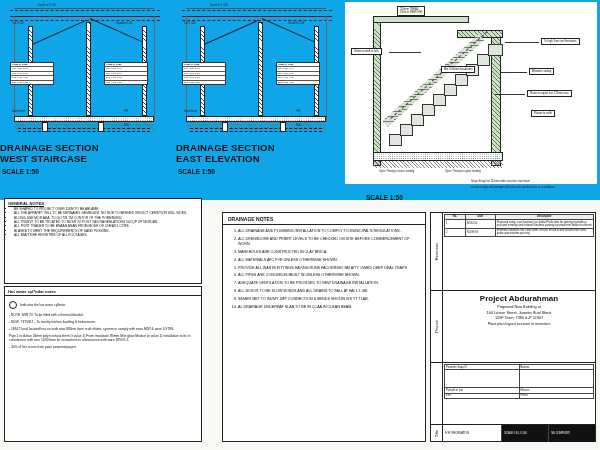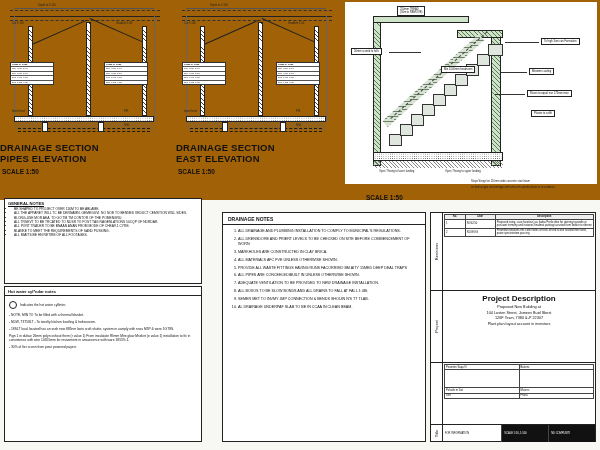--- a/index.html
+++ b/index.html
@@ -12,21 +12,21 @@
     color:#111;
   }
   .sheet{position:absolute;inset:0;background:#f7f7f4;}
 
   
   .abs{position:absolute;}
   .bx{position:absolute;border:1px solid #222;background:#fff;box-sizing:border-box;}
   .b{font-weight:bold;}
 
   
-  #top-area{position:absolute;left:0;top:0;width:600px;height:200px;background:#a16207;}
+  #top-area{position:absolute;left:0;top:0;width:600px;height:200px;background:#0ea5e9;}
 
   .elev{position:absolute;top:4px;height:150px;}
 
   
   .hatch{
     background-image:repeating-linear-gradient(45deg,#444 0 0.6px,transparent 0.6px 3px);
   }
   .dots{
     background-image:radial-gradient(#555 0.35px, transparent 0.4px);
     background-size:2.2px 2.2px;
@@ -163,21 +163,21 @@
       <div class="minitab" style="left:100px;top:58px;width:42px;">
         <div class="b">Class 1) 7X36</div>
         <div>110&nbsp;&nbsp;0.50&nbsp;&nbsp;1:40</div>
         <div>110&nbsp;&nbsp;0.75&nbsp;&nbsp;1:60</div>
         <div>160&nbsp;&nbsp;1.00&nbsp;&nbsp;1:60</div>
         <div>200&nbsp;&nbsp;1.25&nbsp;&nbsp;1:80</div>
       </div>
     </div>
 
     <div class="sect-title" style="left:0px;top:142px;">DRAINAGE SECTION</div>
-    <div class="sect-title" style="left:0px;top:153px;">PIPES ELEVATION</div>
+    <div class="sect-title" style="left:0px;top:153px;">WEST STAIRCASE</div>
     <div class="sect-scale" style="left:2px;top:168px;">SCALE 1:50</div>
 
     <div class="elev" style="left:176px;width:160px;">
       <div class="dash" style="left:6px;top:6px;width:150px;"></div>
       <div class="ln lnh" style="left:6px;top:12px;width:150px;"></div>
       <div class="dash" style="left:6px;top:16px;width:150px;"></div>
 
       <div class="ln lnv" style="left:10px;top:12px;height:106px;background:#666;"></div>
       <div class="ln lnv" style="left:150px;top:12px;height:106px;background:#666;"></div>
 
@@ -357,21 +357,21 @@
         </tbody>
           </table>
       </div>
     </div>
 
     <div class="tb-row" style="top:78px;height:72px;">
       <div class="tb-side">
         <span>Project</span>
       </div>
       <div class="tb-inner">
-        <div class="proj-name">Project Description</div>
+        <div class="proj-name">Project Abdurahman</div>
         <div class="proj-line">Proposed New Building at</div>
         <div class="proj-line">104 Losten Street, Jamees Buid Sbest</div>
         <div class="proj-line">126F Tewn, 7380 &amp;-P 22307</div>
         <div class="proj-line">Plant plan layout account in investors</div>
       </div>
     </div>
 
     <div class="tb-row" style="top:150px;height:62px;">
       <div class="tb-side">
           <span>&nbsp;</span>

